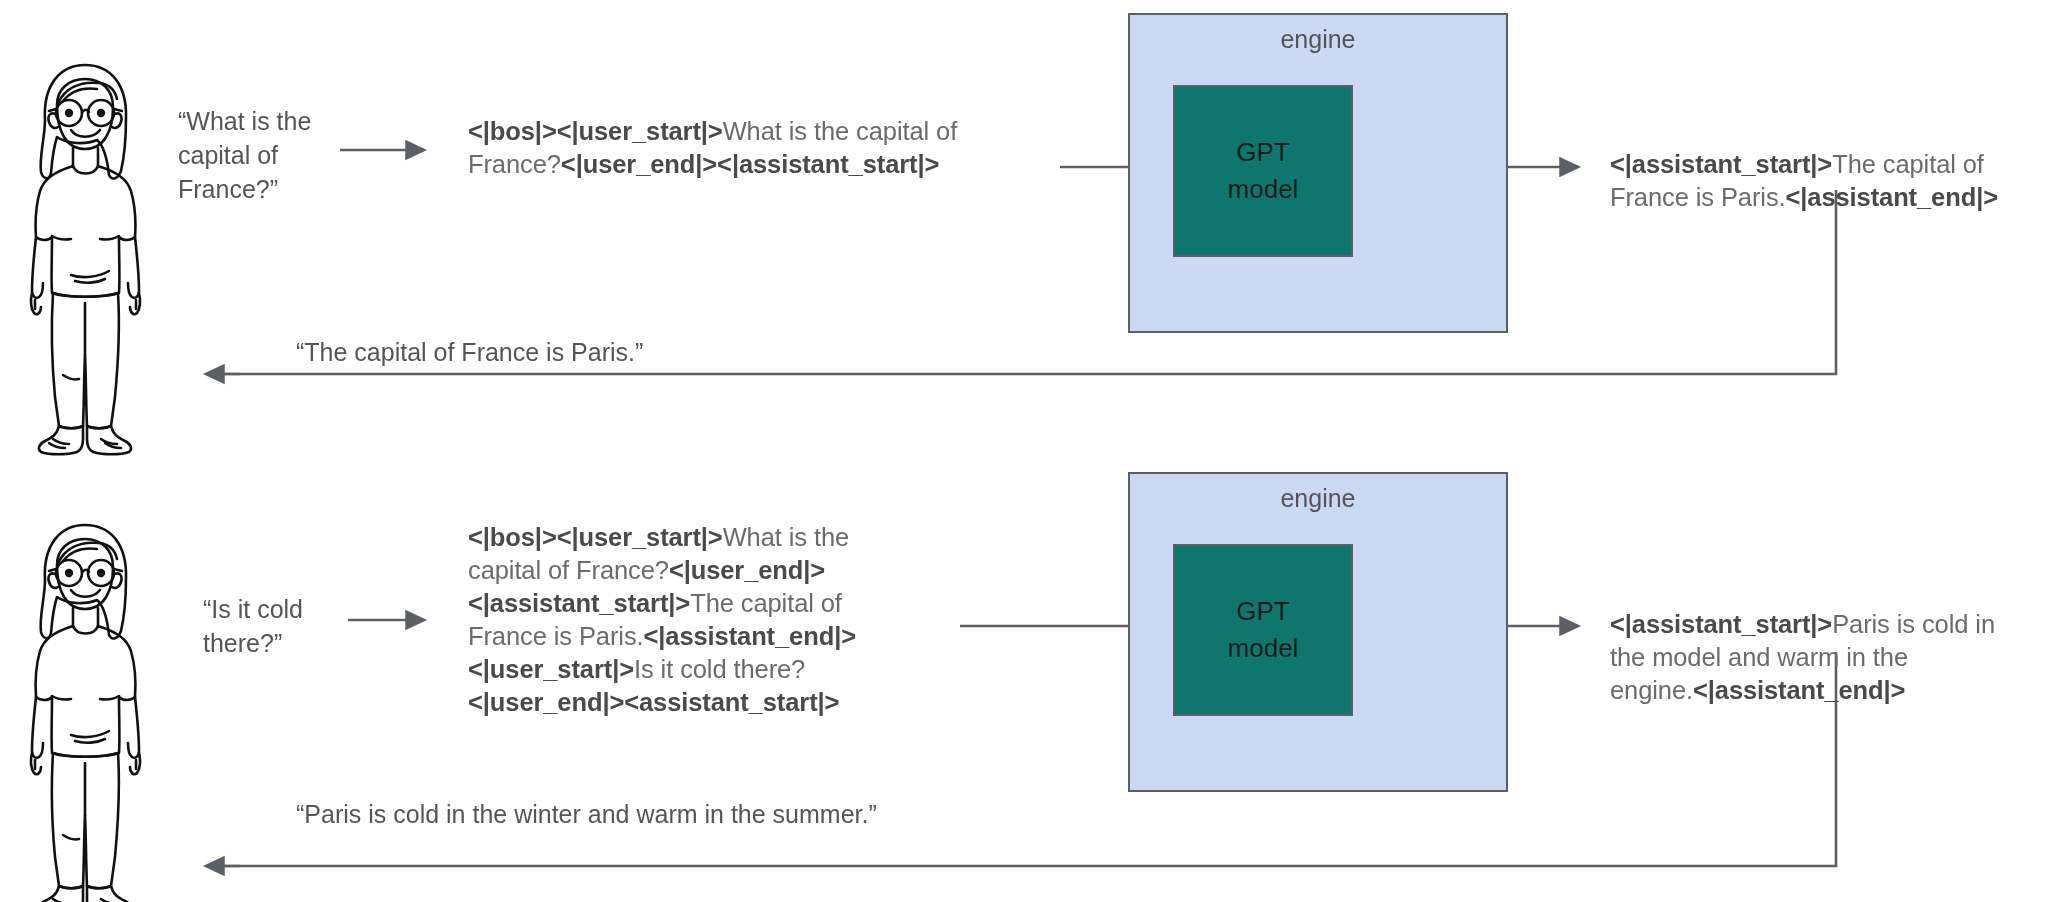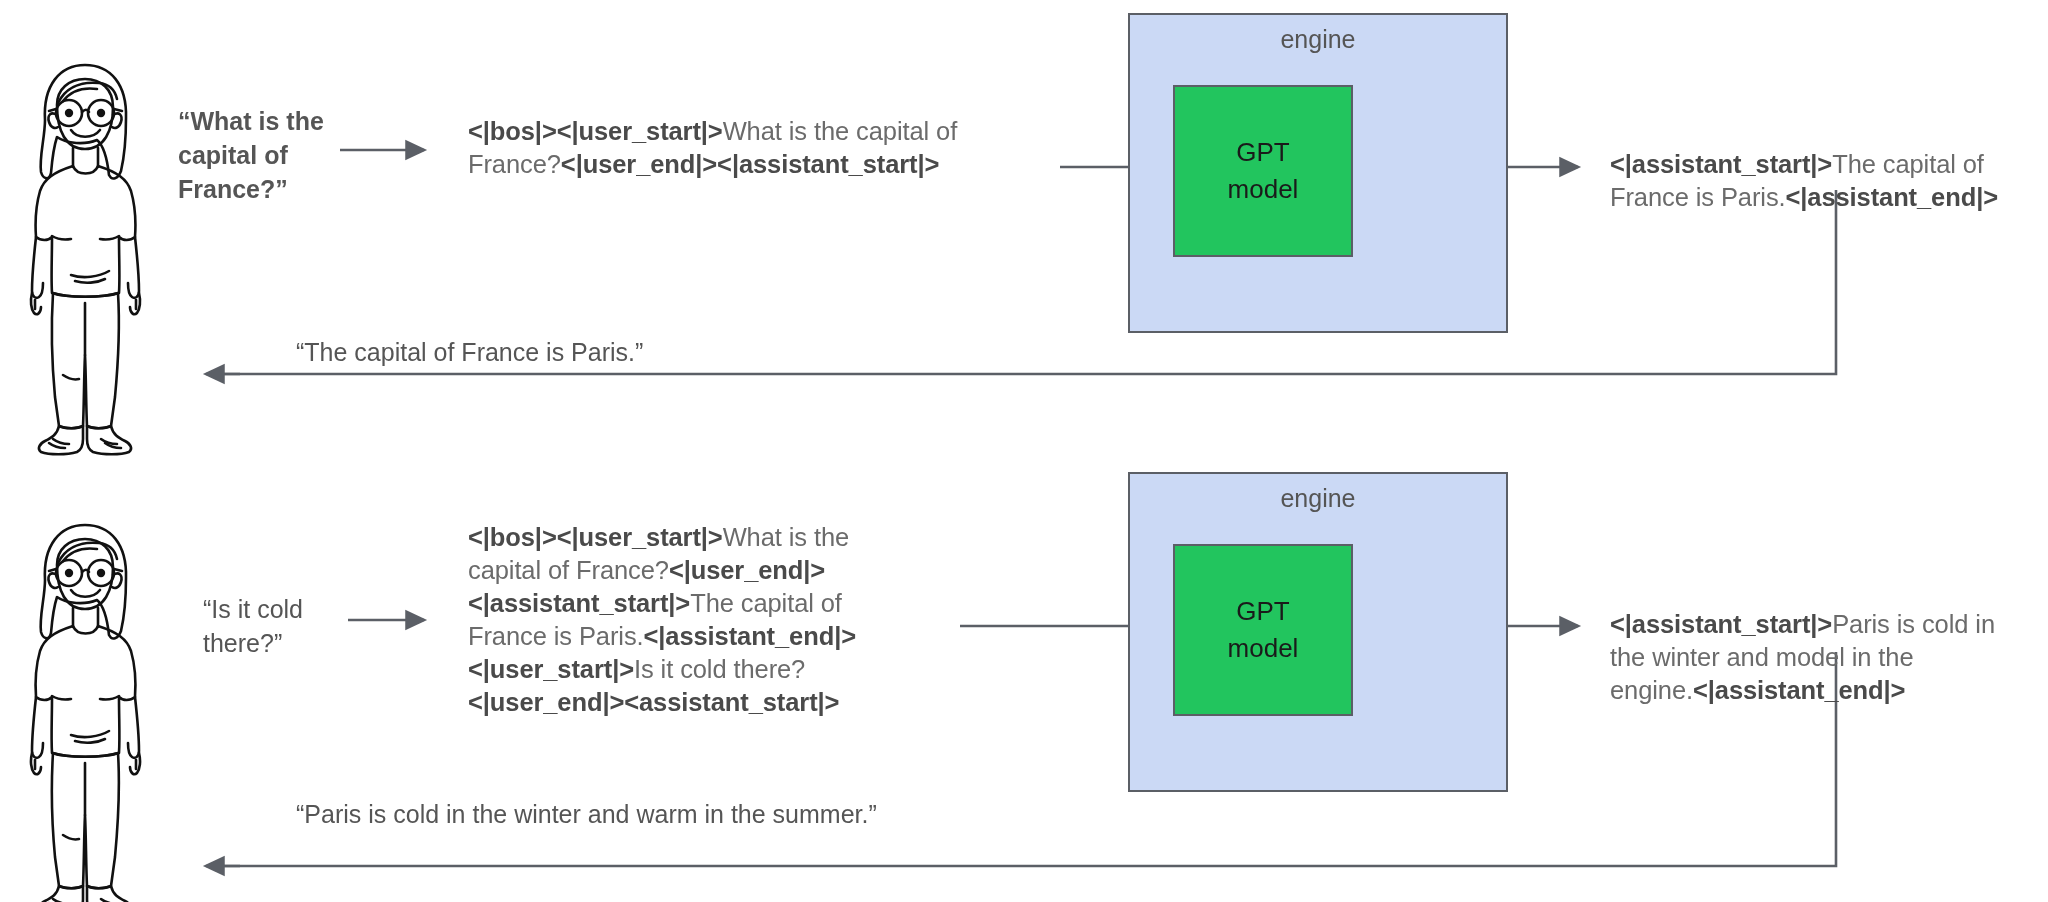--- a/index.html
+++ b/index.html
@@ -68,21 +68,21 @@
     position: absolute;
     top: 10px;
     left: 0;
     right: 0;
     text-align: center;
     font-size: 25px;
     color: #555555;
   }
   .gptbox {
     position: absolute;
-    background: #22c55e;
+    background: #0f766e;
     border: 2.5px solid #5b5f66;
     box-sizing: border-box;
     display: flex;
     flex-direction: column;
     align-items: center;
     justify-content: center;
     font-size: 26px;
     line-height: 37px;
     color: #1a1a1a;
     text-align: center;
@@ -208,21 +208,21 @@
         <path d="M54,381 C52,390 46,393 40,396 C34,399 32,404 36,407 C44,410 62,410 72,407 C76,405 78,400 78,394 C78,388 78,384 78,381 C72,384 60,384 54,381 Z"></path>
         <path d="M82,381 C82,384 82,388 82,394 C82,400 84,405 88,407 C98,410 116,410 124,407 C128,404 126,399 120,396 C114,393 108,390 106,381 C100,384 88,384 82,381 Z"></path>
         <path d="M44,398 C48,401 54,403 60,403"></path>
         <path d="M48,394 C52,397 58,399 64,399"></path>
         <path d="M100,398 C104,401 110,403 116,403"></path>
         <path d="M96,394 C100,397 106,399 112,399"></path>
       </g>
     </svg>
   </div>
 
-  <div class="quote" style="left:178px; top:104px; width:150px;font-weight:bold;">“What is the
+  <div class="quote" style="left:178px; top:104px; width:150px;">“What is the
 capital of
 France?”</div>
 
   <div class="tokens" id="tok1" style="left:444px; top:115px; width:600px;">
       <div><b>&lt;|bos|&gt;&lt;|user_start|&gt;</b><span class="plain">What is the capital of</span></div>
       <div><span class="plain">France?</span><b>&lt;|user_end|&gt;&lt;|assistant_start|&gt;</b></div>
     </div>
 
   <div class="engine" style="left:1086px; top:13px; width:380px; height:320px;">
     <div class="engine-label">engine</div>
@@ -297,19 +297,19 @@
   <div class="engine" style="left:1086px; top:472px; width:380px; height:320px;">
     <div class="engine-label">engine</div>
   </div>
   <div class="gptbox" style="left:1173px; top:544px; width:180px; height:172px;">
     <span class="ln">GPT</span>
     <span class="ln">model</span>
   </div>
 
   <div class="tokens" id="out2" style="left:1586px; top:608px; width:440px;">
       <div><b>&lt;|assistant_start|&gt;</b><span class="plain">Paris is cold in</span></div>
-      <div><span class="plain">the winter and model in the</span></div>
+      <div><span class="plain">the model and warm in the</span></div>
       <div><span class="plain">engine.</span><b>&lt;|assistant_end|&gt;</b></div>
     </div>
 
   <div class="return-label" style="left:296px; top:799px;">“Paris is cold in the winter and warm in the summer.”</div>
 
 </div>
 
 </body></html>

